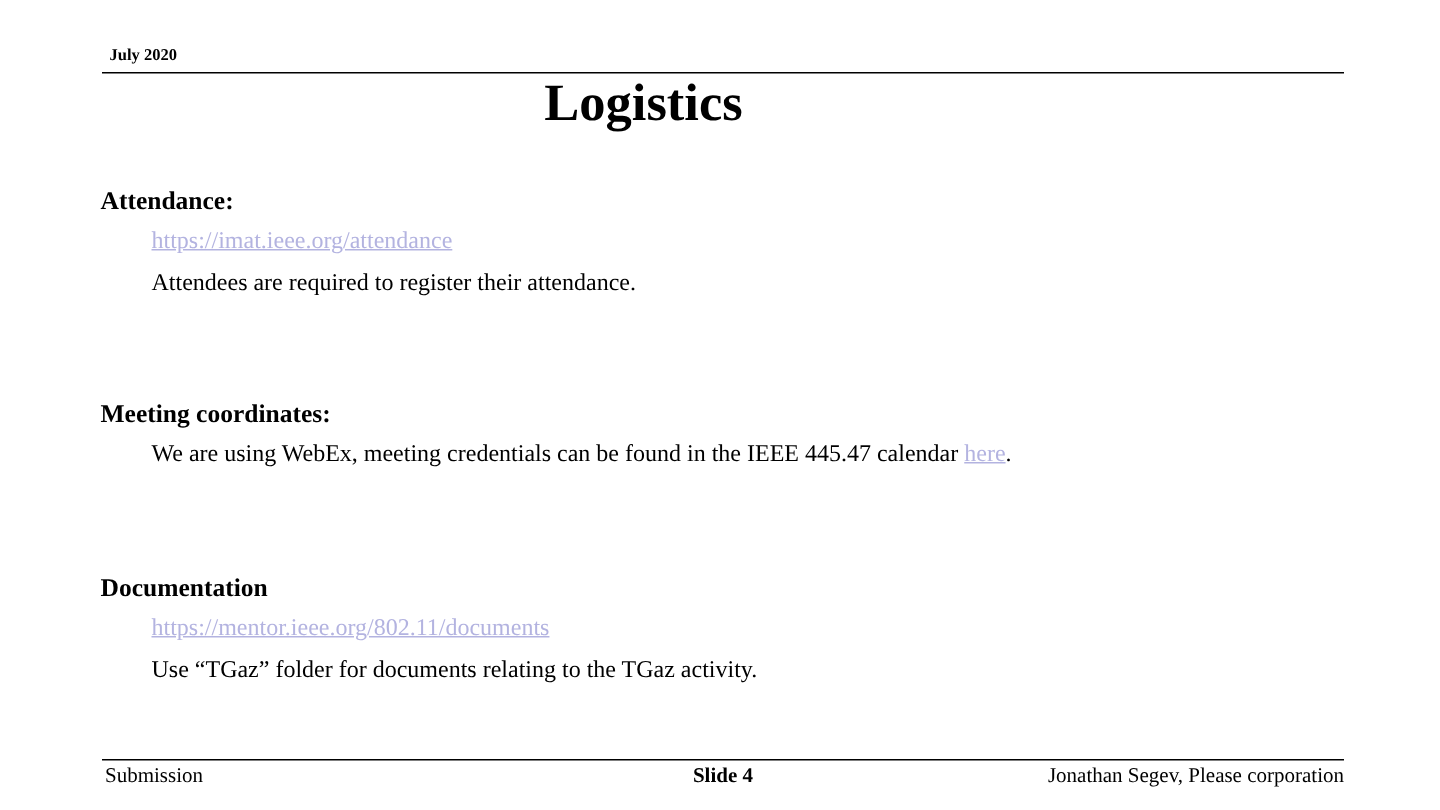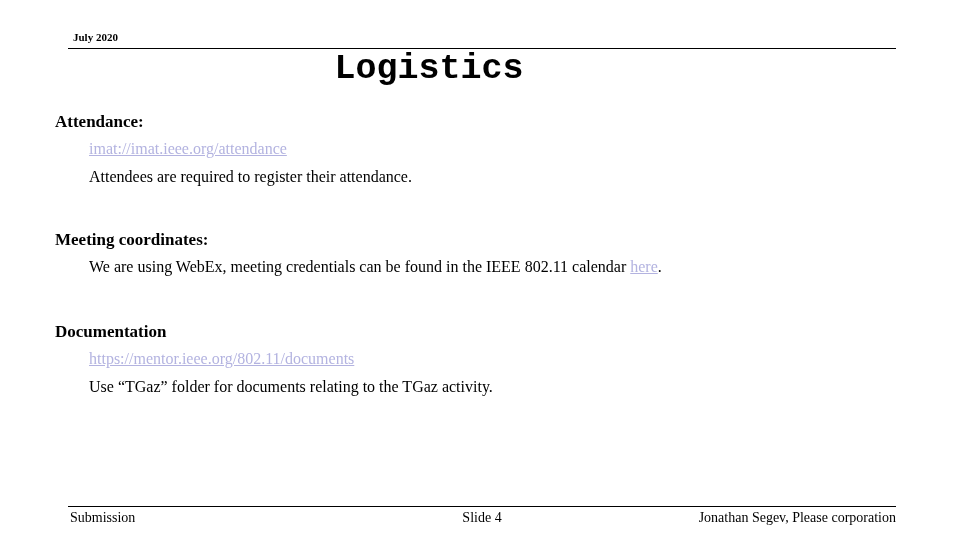--- a/index.html
+++ b/index.html
@@ -49,32 +49,31 @@
   .slide-title {
     position: absolute;
     left: 0;
     top: 48px;
     width: 858px;
     text-align: center;
     font-size: 35px;
     font-weight: bold;
     line-height: 42px;
     letter-spacing: 0px;
-    font-family: Liberation Mono, monospace;
   }
 
   
   .body-area {
     position: absolute;
     left: 51px;
     top: 105px;
     width: 860px;
   }
   .section {
-    margin: 4px;
+    margin: 16px;
   }
   .sec-heading {
     font-size: 17px;
     font-weight: bold;
     line-height: 26px;
     margin: 0;
     white-space: nowrap;
   }
   .sub-line {
     font-size: 16px;
@@ -100,45 +99,45 @@
     height: 26px;
   }
   .ft-left, .ft-center, .ft-right {
     position: absolute;
     top: 4px;
     font-size: 14px;
     line-height: 14px;
     white-space: nowrap;
   }
   .ft-left { left: 2px; }
-  .ft-center { left: 50%; transform: translateX(-50%); }
+  .ft-center { left: 50%; transform: translateX(-50%); font-weight: bold; }
   .ft-right { right: 0px; }
 </style>
 </head>
 <body>
 
 <div class="slide-header">
   <div class="hdr-date">July 2020</div>
 </div>
 
 <div class="slide-title">Logistics</div>
 
 <div class="body-area">
 
   <div class="section">
     <div class="sec-heading">Attendance:</div>
-    <div class="sub-line"><a class="link" href="#">imat://imat.ieee.org/attendance</a></div>
+    <div class="sub-line"><a class="link" href="#">https://imat.ieee.org/attendance</a></div>
     <div class="sub-line">Attendees are required to register their attendance.</div>
   </div>
 
   <div class="gap-md"></div>
 
   <div class="section">
     <div class="sec-heading">Meeting coordinates:</div>
-    <div class="sub-line"><span>We are using WebEx, meeting credentials can be found in the IEEE 802.11 calendar </span><a class="link" href="#">here</a><span>.</span></div>
+    <div class="sub-line"><span>We are using WebEx, meeting credentials can be found in the IEEE 445.47 calendar </span><a class="link" href="#">here</a><span>.</span></div>
   </div>
 
   <div class="gap-lg"></div>
 
   <div class="section">
     <div class="sec-heading">Documentation</div>
     <div class="sub-line"><a class="link" href="#">https://mentor.ieee.org/802.11/documents</a></div>
     <div class="sub-line">Use “TGaz” folder for documents relating to the TGaz activity.</div>
   </div>
 

